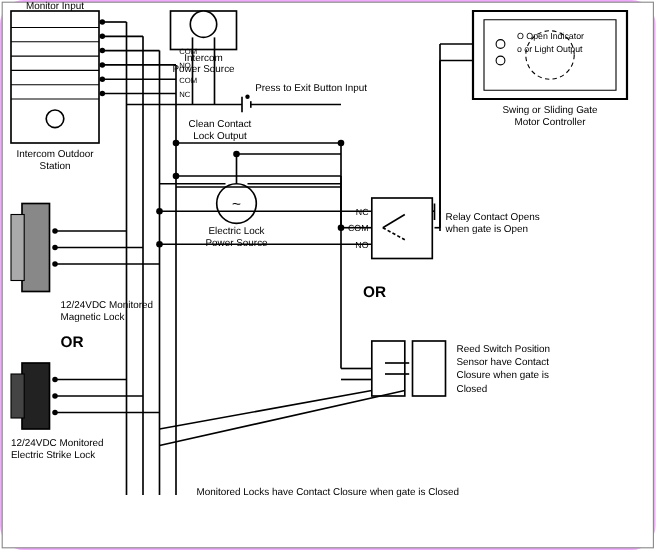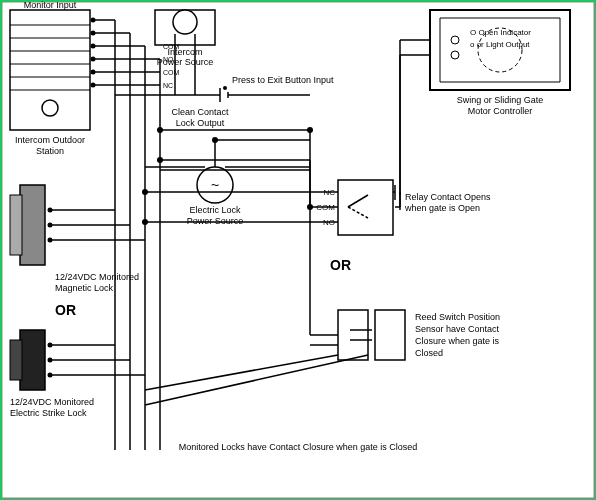--- a/index.html
+++ b/index.html
@@ -9,21 +9,22 @@
       background: #fff;
       font-family: Arial, sans-serif;
       font-size: 10px;
       overflow: hidden;
       position: relative;
     }
     #diagram-container {
       width: 596px;
       height: 500px;
       position: relative;
-      background: #22c55e;
+      background: #f0abfc;
+      border-radius: 22px;
     }
     svg {
       position: absolute;
       top: 0;
       left: 0;
       width: 596px;
       height: 500px;
     }
   </style>
 </head>

